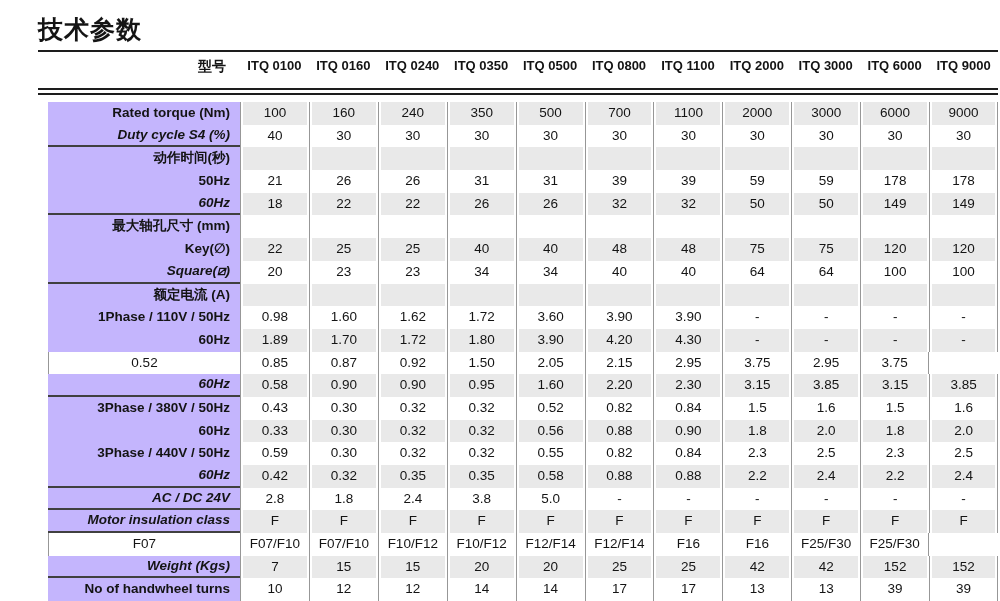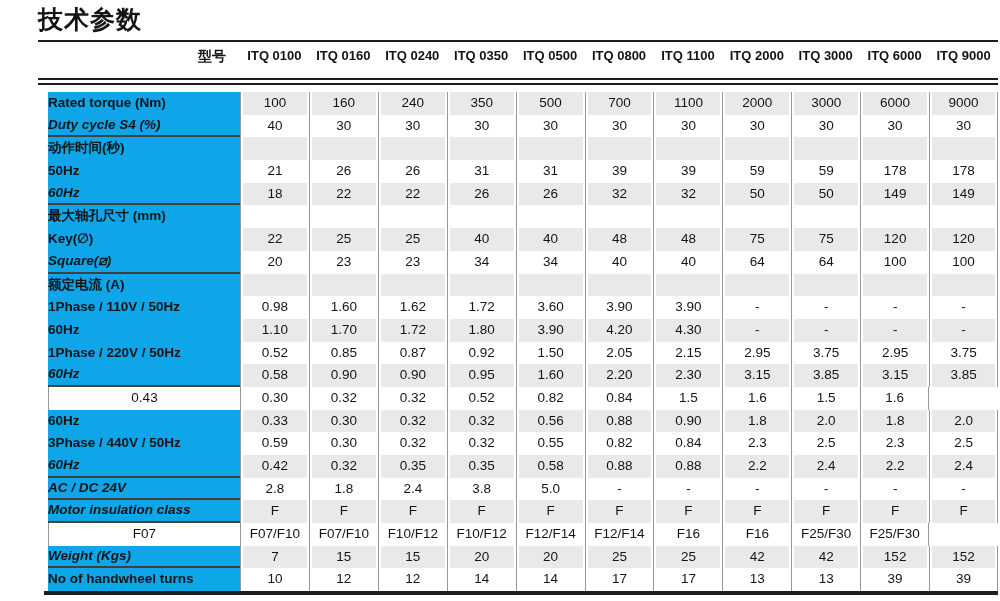--- a/index.html
+++ b/index.html
@@ -4,21 +4,21 @@
 <style>
   html,body{margin:0;padding:0;background:#ffffff;}
   body{
     width:1000px;height:601px;overflow:hidden;position:relative;
     font-family:"Liberation Sans","DejaVu Sans",sans-serif;
     color:#141414;
   }
   .page{position:absolute;left:38px;top:0;width:960px;}
   .title{
     font-size:25px;font-weight:700;letter-spacing:1px;
-    margin:4px 0 6px 0;line-height:30px;
+    margin:14px 0 6px 0;line-height:30px;
   }
   .rule-top{height:2px;background:#1d1d1d;}
   .rule-bottom{height:4px;background:#1d1d1d;margin-left:6px;}
   .grid-row{
     display:grid;
     grid-template-columns:10px 192px repeat(11,1fr);
     align-items:stretch;
   }
   
   .header-row{height:36px;line-height:28px;}
@@ -30,23 +30,23 @@
     text-align:center;font-weight:700;font-size:13px;white-space:nowrap;
   }
   .double-rule .dr{background:#1d1d1d;}
   .double-rule .dr1{height:2px;}
   .double-rule .gap{height:3px;}
   .double-rule .dr2{height:2px;}
   .body-gap{height:7px;}
   
   .tbody .row{height:22.7px;line-height:22.7px;}
   .tbody .label{
-    grid-column:2;background:#0ea5e9;
-    padding-right:10px;
-    font-weight:700;font-size:13.5px;white-space:nowrap;
+    grid-column:2;background:#c4b5fd;
+    text-align:right;padding-right:10px;
+    font-weight:700;font-size:13.5px;white-space:nowrap;padding-left:11px;
   }
   .tbody .label.gend{border-bottom:2px solid #404040;line-height:20.7px;font-style:italic;}
   .tbody .cell{
     text-align:center;font-size:13.5px;font-weight:400;
     border-left:1px solid #979797;white-space:nowrap;
   }
   .tbody .row .cell:last-child{border-right:1px solid #979797;}
   .tbody .row.shade .cell{
     background:#e9e9e9;
     box-shadow:inset 2px 0 0 #ffffff, inset -2px 0 0 #ffffff;
@@ -234,35 +234,34 @@
         <div class="cell">3.90</div>
         <div class="cell">3.90</div>
         <div class="cell">-</div>
         <div class="cell">-</div>
         <div class="cell">-</div>
         <div class="cell">-</div>
       </div>
       <div class="grid-row row shade">
         <div></div>
         <div class="label">60Hz</div>
-        <div class="cell">1.10</div>
+        <div class="cell">1.89</div>
         <div class="cell">1.70</div>
         <div class="cell">1.72</div>
         <div class="cell">1.80</div>
         <div class="cell">3.90</div>
         <div class="cell">4.20</div>
         <div class="cell">4.30</div>
         <div class="cell">-</div>
         <div class="cell">-</div>
         <div class="cell">-</div>
         <div class="cell">-</div>
       </div>
       <div class="grid-row row">
         <div></div>
-        <div class="label">1Phase / 220V / 50Hz</div>
         <div class="cell">0.52</div>
         <div class="cell">0.85</div>
         <div class="cell">0.87</div>
         <div class="cell">0.92</div>
         <div class="cell">1.50</div>
         <div class="cell">2.05</div>
         <div class="cell">2.15</div>
         <div class="cell">2.95</div>
         <div class="cell">3.75</div>
         <div class="cell">2.95</div>
@@ -278,20 +277,21 @@
         <div class="cell">1.60</div>
         <div class="cell">2.20</div>
         <div class="cell">2.30</div>
         <div class="cell">3.15</div>
         <div class="cell">3.85</div>
         <div class="cell">3.15</div>
         <div class="cell">3.85</div>
       </div>
       <div class="grid-row row">
         <div></div>
+        <div class="label">3Phase / 380V / 50Hz</div>
         <div class="cell">0.43</div>
         <div class="cell">0.30</div>
         <div class="cell">0.32</div>
         <div class="cell">0.32</div>
         <div class="cell">0.52</div>
         <div class="cell">0.82</div>
         <div class="cell">0.84</div>
         <div class="cell">1.5</div>
         <div class="cell">1.6</div>
         <div class="cell">1.5</div>

